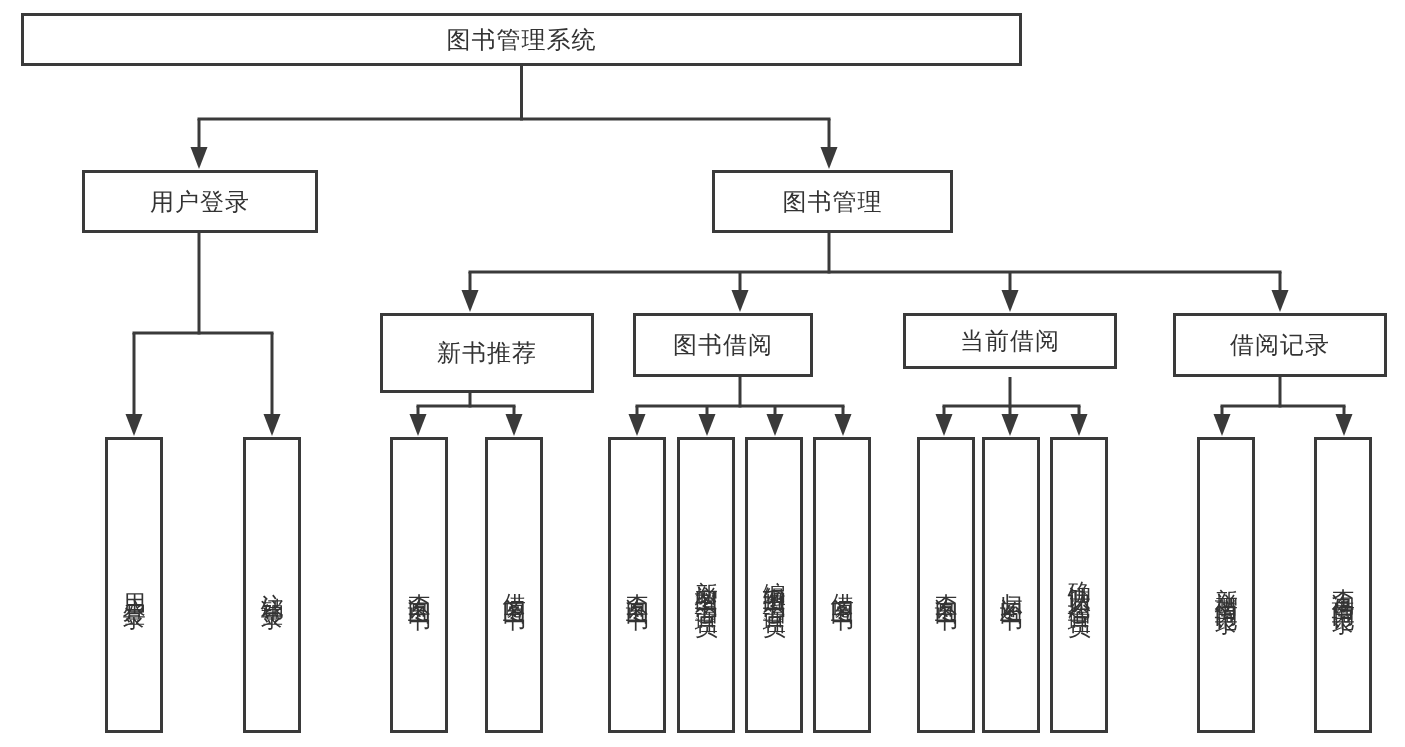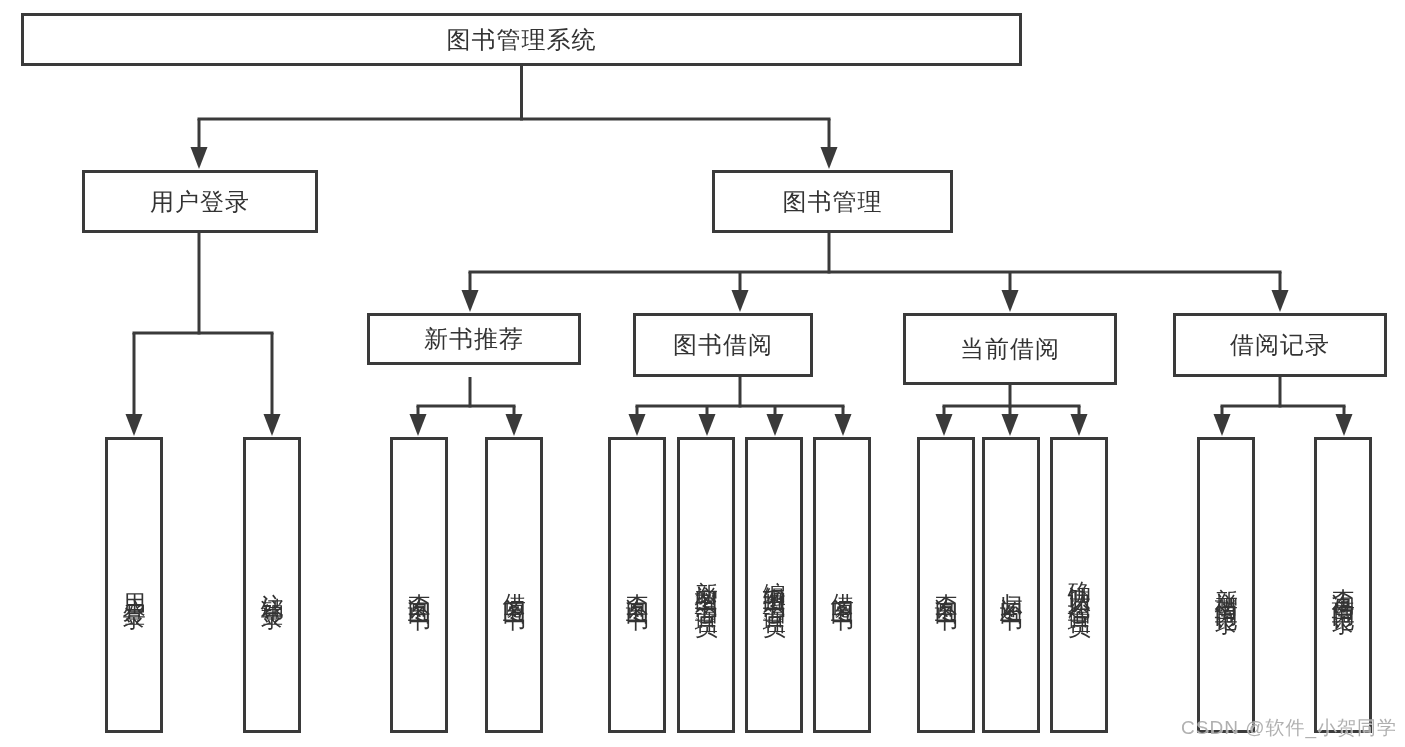--- a/index.html
+++ b/index.html
@@ -120,27 +120,27 @@
     <span class="lbl">图书管理系统</span>
   </div>
 
   <div class="box" style="left:82px; top:170px; width:236px; height:63px;">
     <span class="lbl">用户登录</span>
   </div>
   <div class="box" style="left:712px; top:170px; width:241px; height:63px;">
     <span class="lbl">图书管理</span>
   </div>
 
-  <div class="box" style="left:367px; top:313px; width:214px; height:52px;">
+  <div class="box" style="left:380px; top:313px; width:214px; height:80px;">
     <span class="lbl">新书推荐</span>
   </div>
   <div class="box" style="left:633px; top:313px; width:180px; height:64px;">
     <span class="lbl">图书借阅</span>
   </div>
-  <div class="box" style="left:903px; top:313px; width:214px; height:72px;">
+  <div class="box" style="left:903px; top:313px; width:214px; height:56px;">
     <span class="lbl">当前借阅</span>
   </div>
   <div class="box" style="left:1173px; top:313px; width:214px; height:64px;">
     <span class="lbl">借阅记录</span>
   </div>
 
   <div class="box leaf" style="left:105px; top:437px; width:58px; height:296px;">
     <span class="lbl">用户登录</span>
   </div>
   <div class="box leaf" style="left:243px; top:437px; width:58px; height:296px;">
@@ -177,15 +177,14 @@
     <span class="lbl">确认归还（管理员）</span>
   </div>
 
   <div class="box leaf" style="left:1197px; top:437px; width:58px; height:296px;">
     <span class="lbl">新增借阅记录</span>
   </div>
   <div class="box leaf" style="left:1314px; top:437px; width:58px; height:296px;">
     <span class="lbl">查询借阅记录</span>
   </div>
 
-  <div class="watermark">CSDN @软件_小贺同学</div>
 
 </div>
 
 </body></html>

